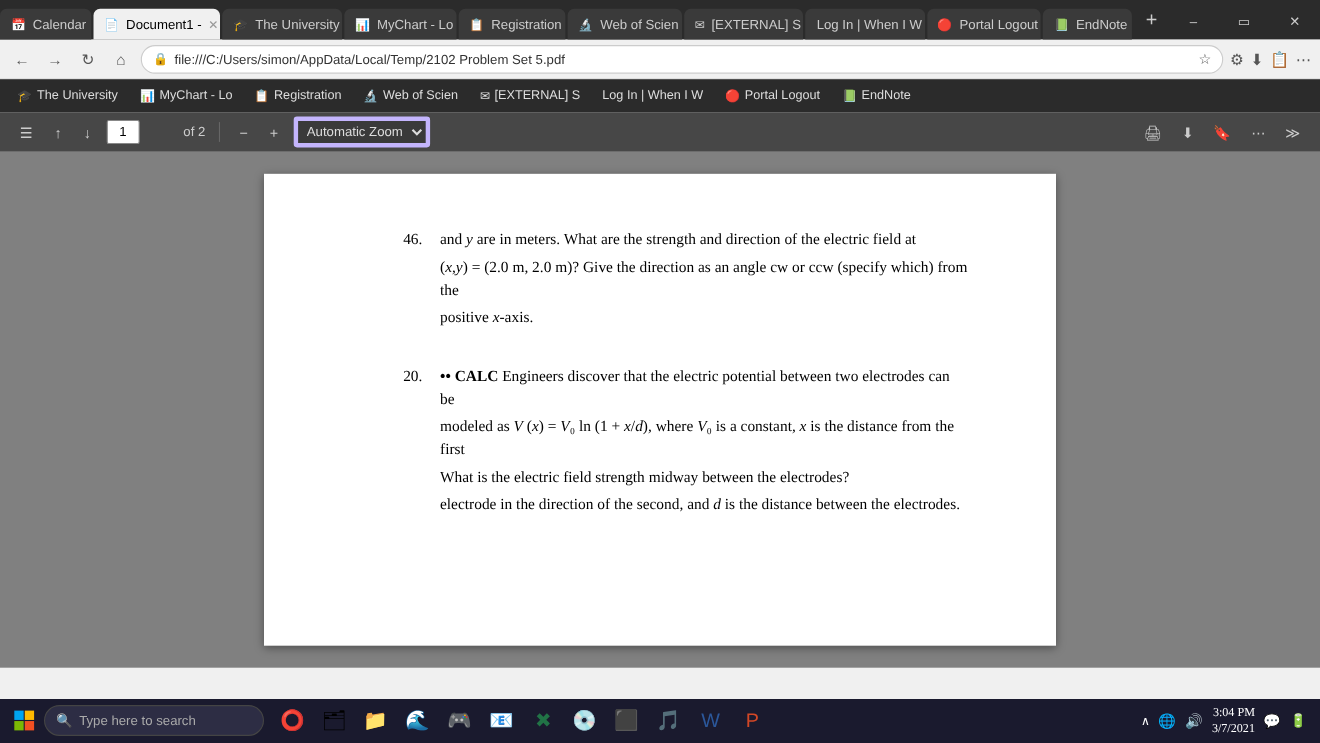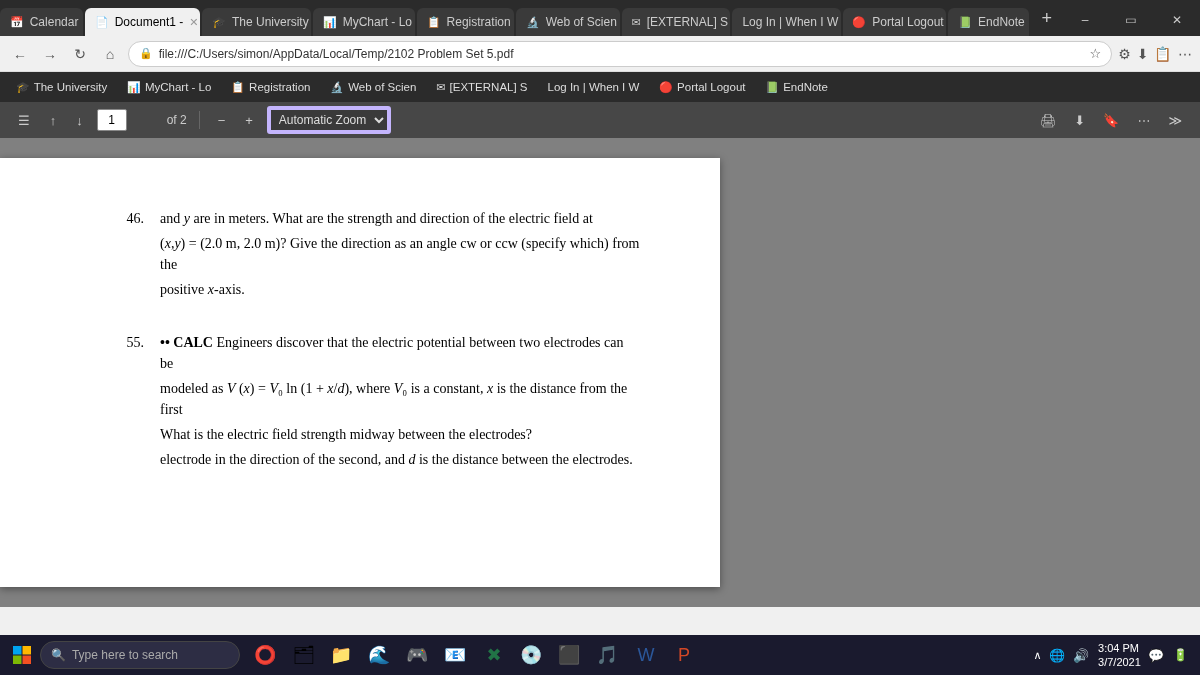--- a/index.html
+++ b/index.html
@@ -131,20 +131,21 @@
       border-radius: 3px;
     }
     .pdf-toolbar-right { margin-left: auto; display: flex; gap: 6px; }
 
     
     .pdf-content-wrapper {
       display: flex;
       height: calc(675px - 32px - 36px - 30px - 36px - 36px - 36px);
       background: #808080;
       overflow-y: auto;
+      justify-content: center;
       padding: 20px 0;
     }
     .pdf-page {
       width: 720px;
       background: #fff;
       box-shadow: 0 2px 8px rgba(0,0,0,0.4);
       padding: 50px 80px 50px 100px;
       font-family: 'Times New Roman', Times, serif;
       font-size: 14px;
       line-height: 1.5;
@@ -220,21 +221,21 @@
     .taskbar-right {
       margin-left: auto;
       display: flex;
       align-items: center;
       gap: 8px;
       color: #fff;
       font-size: 11px;
       padding-right: 8px;
     }
     .system-tray { display: flex; align-items: center; gap: 8px; }
-    .time-block { text-align: left; line-height: 1.3; }
+    .time-block { text-align: right; line-height: 1.3; font-family: Liberation Serif, serif; }
 
     
     .window-controls {
       margin-left: auto;
       display: flex;
       align-items: center;
     }
     .win-btn {
       width: 46px; height: 32px;
       display: flex; align-items: center; justify-content: center;
@@ -381,21 +382,21 @@
     <div class="problem-block">
       <div class="problem-number">46.</div>
       <div class="problem-text">
         <p>and <i>y</i> are in meters. What are the strength and direction of the electric field at</p>
         <p>(<i>x</i>,<i>y</i>) = (2.0 m, 2.0 m)? Give the direction as an angle cw or ccw (specify which) from the</p>
         <p>positive <i>x</i>-axis.</p>
       </div>
     </div>
 
     <div class="problem-block">
-      <div class="problem-number">55.</div>
+      <div class="problem-number">20.</div>
       <div class="problem-text">
         <p>
           <span class="bold">••</span>
           <span class="bold"> CALC</span>
           Engineers discover that the electric potential between two electrodes can be
         </p>
         <p>modeled as <i>V</i> (<i>x</i>) = <i>V</i>₀ ln (1 + <i>x</i>/<i>d</i>), where <i>V</i>₀ is a constant, <i>x</i> is the distance from the first</p>
         <p>What is the electric field strength midway between the electrodes?</p>
         <p>electrode in the direction of the second, and <i>d</i> is the distance between the electrodes.</p>
       </div>

